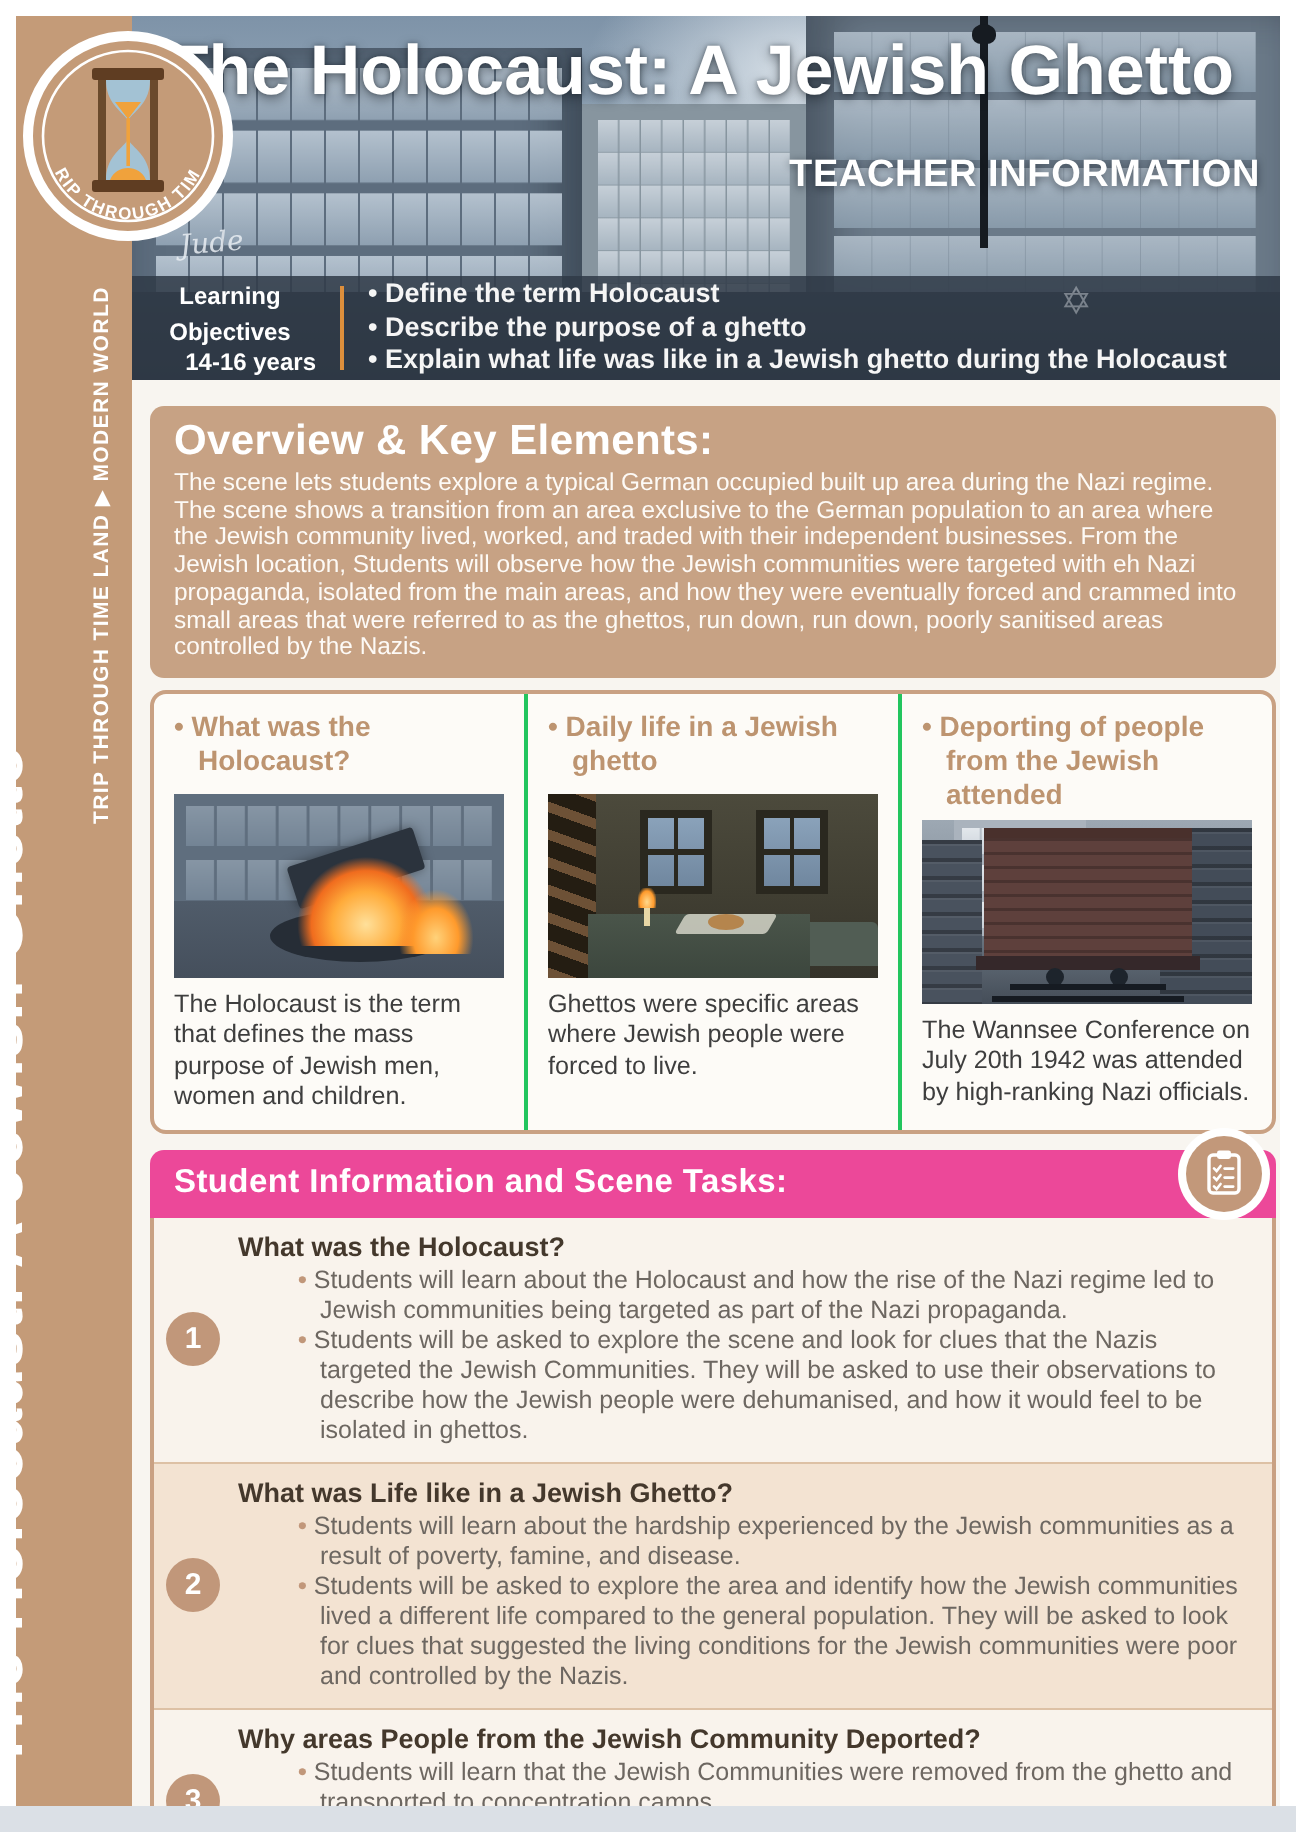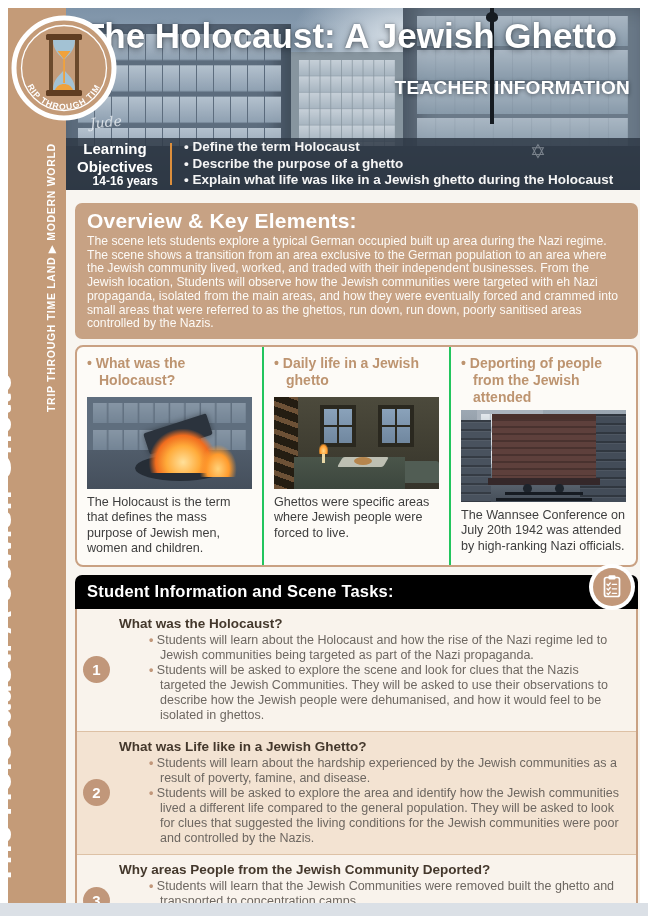--- a/index.html
+++ b/index.html
@@ -43,21 +43,21 @@
     font-size:14px;color:#e9eef3;opacity:.85;transform:rotate(-5deg);z-index:1;}
   .hero-title{position:absolute;left:0;right:6px;top:8px;text-align:center;font-size:35px;font-weight:bold;
     color:#fff;z-index:3;text-shadow:0 2px 6px rgba(15,22,30,.55),0 0 2px rgba(15,22,30,.4);}
   .hero-sub{position:absolute;right:10px;top:69px;font-size:19px;font-weight:bold;color:#fff;z-index:3;
     text-shadow:0 1px 4px rgba(15,22,30,.6);letter-spacing:.3px;}
 
   
   .objectives{position:absolute;left:0;right:0;bottom:0;height:52px;background:rgba(47,57,70,.85);
     display:flex;align-items:center;z-index:2;}
   .obj-head{width:98px;flex:none;color:#fff;text-align:center;}
-  .obj-title{font-size:15px;font-weight:bold;line-height:17.5px;}
+  .obj-title{font-size:12px;font-weight:bold;line-height:17.5px;}
   .obj-age{font-size:12px;font-weight:bold;text-align:right;padding-right:6px;line-height:13px;}
   .obj-div{flex:none;width:2px;align-self:stretch;margin:5px 0 5px 6px;background:#dd8f3c;}
   .obj-list{list-style:none;padding:0 0 0 12px;color:#f5f5f5;font-size:13.5px;font-weight:bold;line-height:16.5px;}
   .obj-list li::before{content:"• ";}
   .star{position:absolute;right:94px;top:2px;font-size:19px;color:#e8edf2;opacity:.4;}
 
   
   .sec{margin-left:9px;width:563px;}
   .overview{margin-top:13px;background:#c7a284;border-radius:7px;padding:6px 12px 8px;}
   .overview h2{font-size:21px;color:#fff;letter-spacing:.2px;margin-bottom:2px;}
@@ -117,22 +117,22 @@
     background-image:repeating-linear-gradient(180deg,rgba(0,0,0,.22) 0 1.5px,transparent 1.5px 7px);
     border-top:5px solid #49302c;}
   .t3 .under{position:absolute;left:50%;top:68px;transform:translateX(-50%);width:112px;height:7px;background:#35282a;}
   .t3 .w1,.t3 .w2{position:absolute;top:74px;width:9px;height:9px;border-radius:50%;background:#1d242c;}
   .t3 .w1{left:62px;} .t3 .w2{right:62px;}
   .t3 .rail1{position:absolute;left:50%;bottom:7px;transform:translateX(-50%);width:78px;height:3px;background:#161b22;}
   .t3 .rail2{position:absolute;left:50%;bottom:1px;transform:translateX(-50%);width:96px;height:3px;background:#161b22;}
 
   
   .tasksec{margin-top:8px;position:relative;}
-  .tasks-header{height:34px;background:#000000;border-radius:7px 7px 0 0;display:flex;align-items:center;
-    padding-left:12px;text-decoration:underline;}
+  .tasks-header{height:34px;background:#ec4899;border-radius:7px 7px 0 0;display:flex;align-items:center;
+    padding-left:12px;}
   .tasks-header h2{font-size:16.5px;color:#fff;letter-spacing:.2px;}
   .badge{position:absolute;right:2px;top:-12px;width:48px;height:48px;z-index:4;}
   .tasks-body{border:2px solid #c9a183;border-top:none;border-radius:0 0 8px 8px;background:#f9f3ec;overflow:hidden;}
   .task{display:flex;align-items:center;padding:7px 12px 8px 6px;}
   .task + .task{border-top:1px solid #ddc1a5;}
   .task.alt{background:#f3e3d2;}
   .num{flex:none;width:27px;height:27px;border-radius:50%;background:#c1977a;color:#fff;font-size:15px;
     font-weight:bold;display:flex;align-items:center;justify-content:center;margin-right:9px;}
   .task-content h4{font-size:13.5px;color:#44382c;margin-bottom:2px;}
   .task-content ul{list-style:none;}
@@ -304,21 +304,21 @@
               <li>Students will be asked to explore the area and identify how the Jewish communities lived a different life compared to the general population. They will be asked to look for clues that suggested the living conditions for the Jewish communities were poor and controlled by the Nazis.</li>
             </ul>
           </div>
         </div>
 
         <div class="task">
           <div class="num">3</div>
           <div class="task-content">
             <h4>Why areas People from the Jewish Community Deported?</h4>
             <ul>
-              <li>Students will learn that the Jewish Communities were removed built the ghetto and transported to concentration camps.</li>
+              <li>Students will learn that the Jewish Communities were removed from the ghetto and transported to concentration camps.</li>
               <li>Students will be asked to identify clues that the Jewish communities in the ghettos resisted the regime.</li>
             </ul>
           </div>
         </div>
 
       </div>
     </section>
 
   </main>
 

